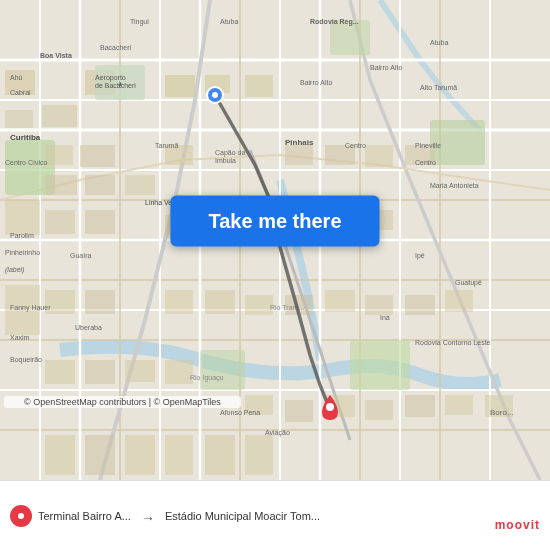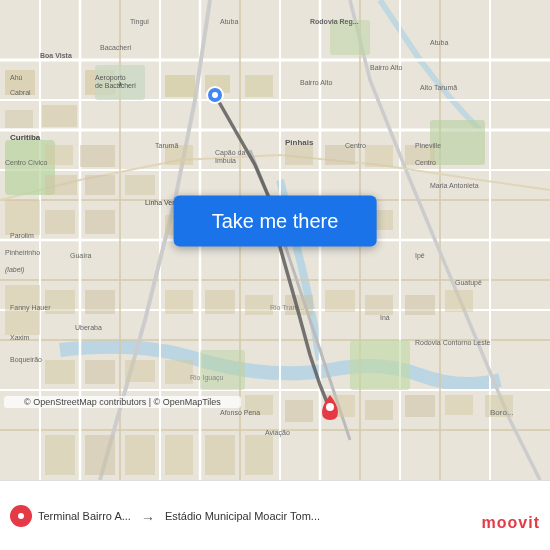--- a/index.html
+++ b/index.html
@@ -30,21 +30,21 @@
       position: absolute;
       left: 50%;
       top: 46%;
       transform: translate(-50%, -50%);
       background: #1a73e8;
       color: white;
       border: none;
       border-radius: 6px;
       padding: 14px 38px;
       font-size: 20px;
-      font-weight: normal;
+      font-weight: bold;
       cursor: pointer;
       white-space: nowrap;
       box-shadow: 0 2px 8px rgba(0,0,0,0.3);
       z-index: 10;
     }
 
     
     #bottom-bar {
       position: absolute;
       bottom: 0;
@@ -61,21 +61,21 @@
     #moovit-logo {
       position: absolute;
       right: 10px;
       bottom: 18px;
       display: flex;
       flex-direction: column;
       align-items: flex-end;
     }
 
     .moovit-text {
-      font-size: 16px;
+      font-size: 12px;
       font-weight: bold;
       color: #e63946;
       letter-spacing: 1px;
     }
 
     #bottom-route {
       display: flex;
       align-items: center;
       flex: 1;
       gap: 6px;

